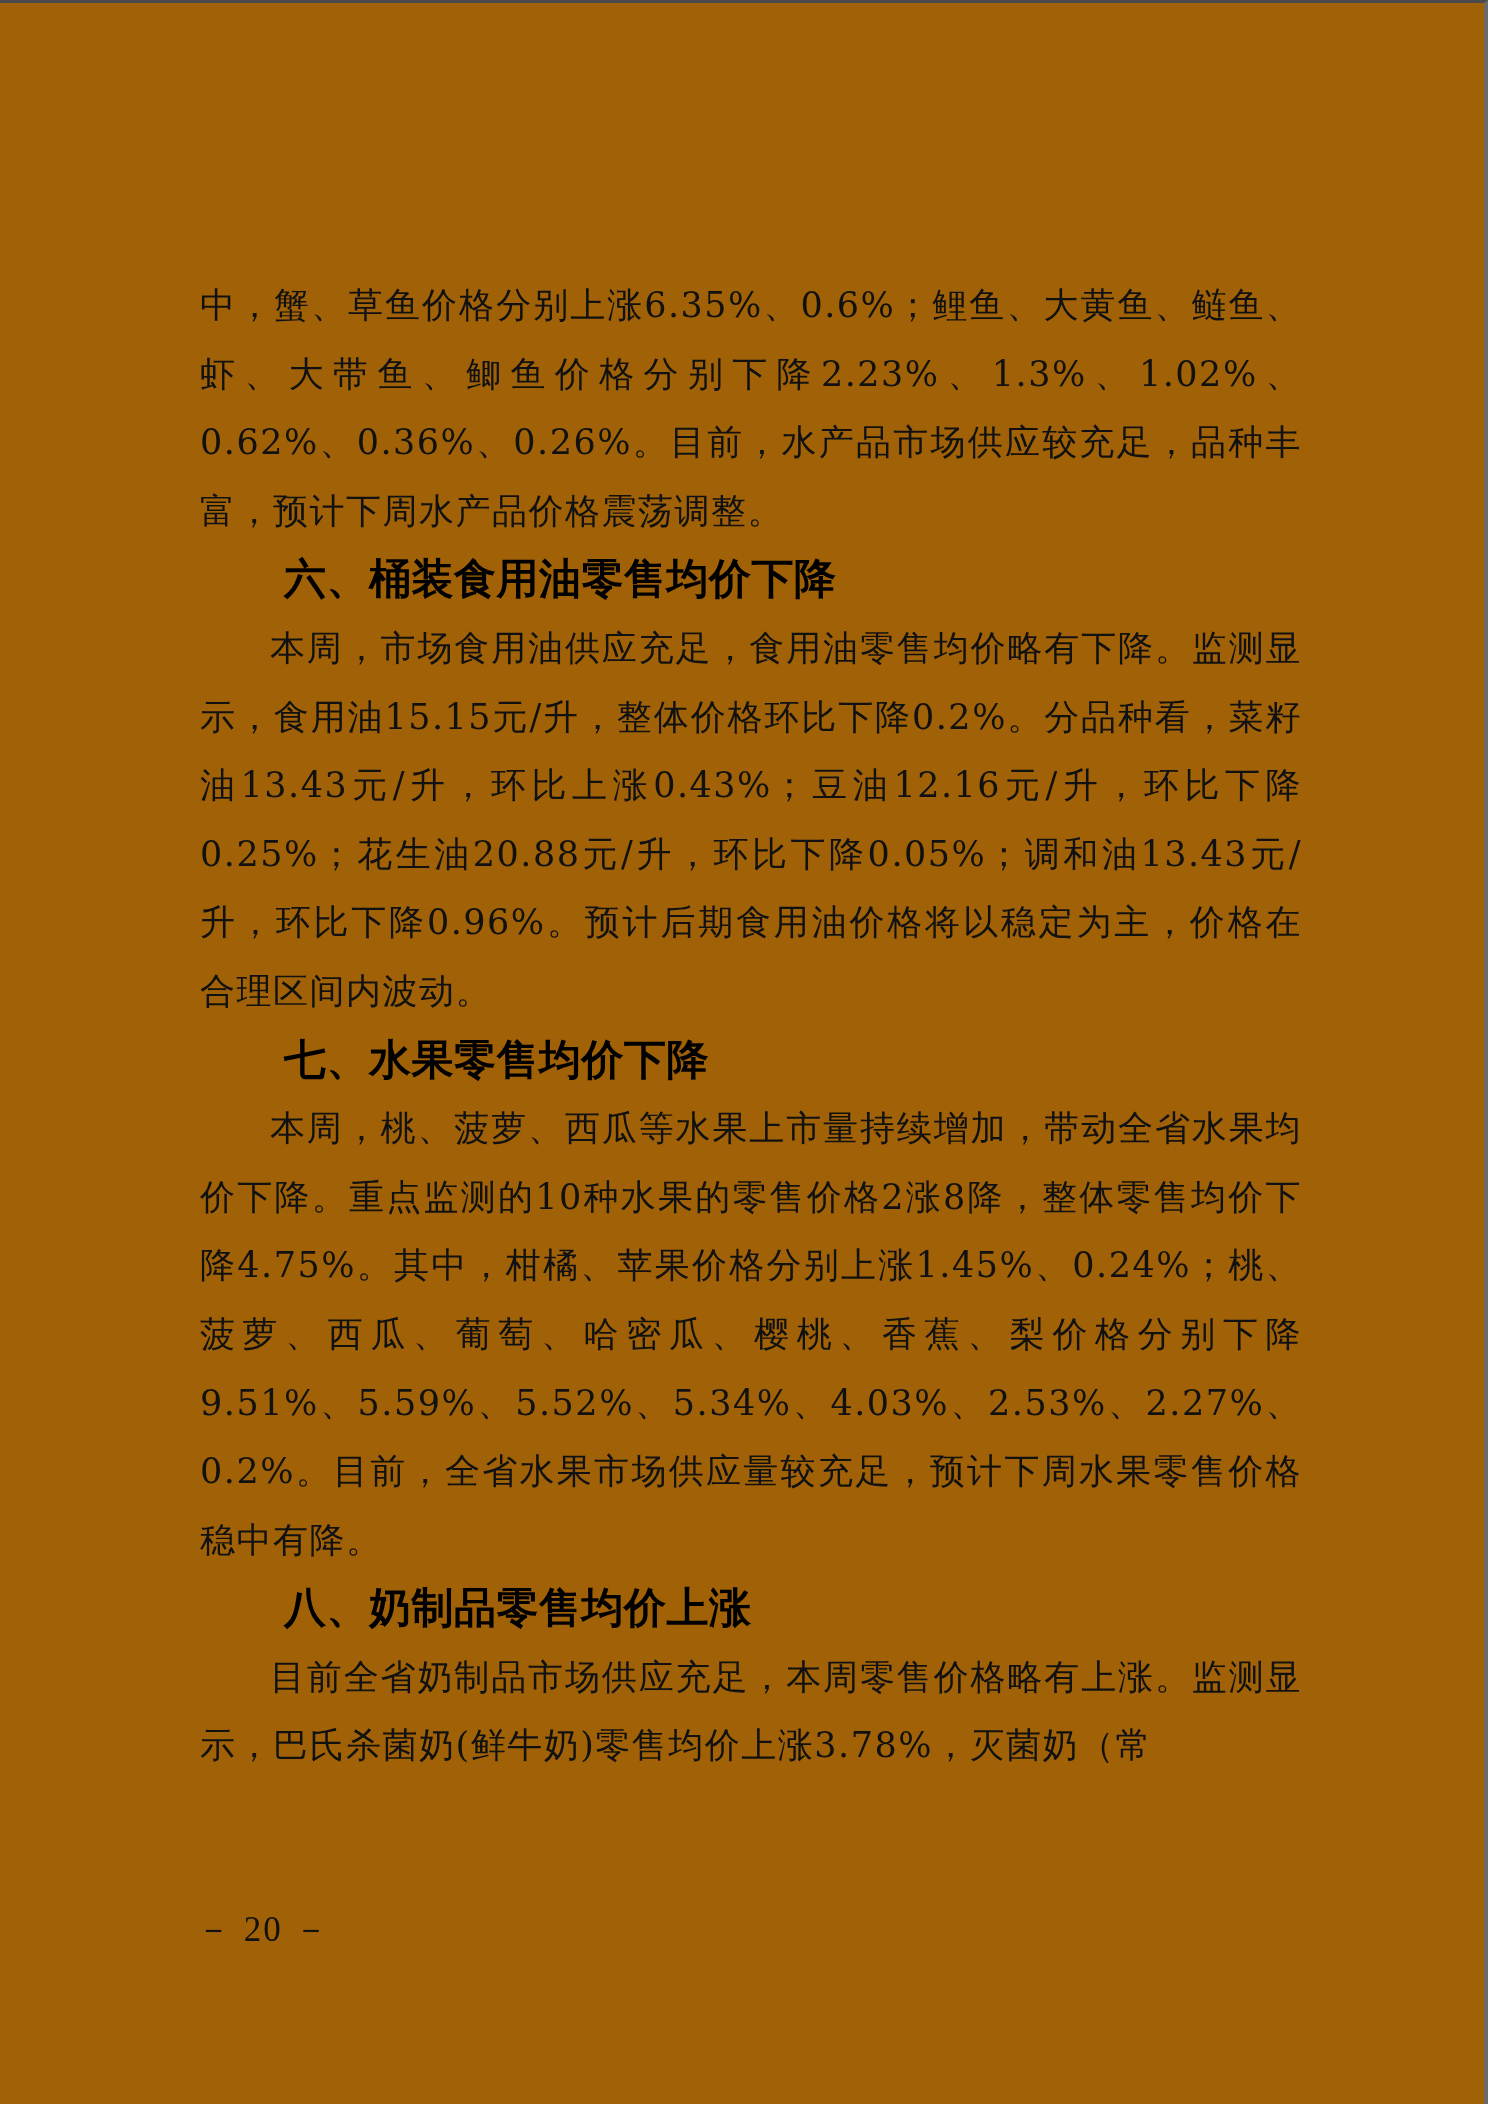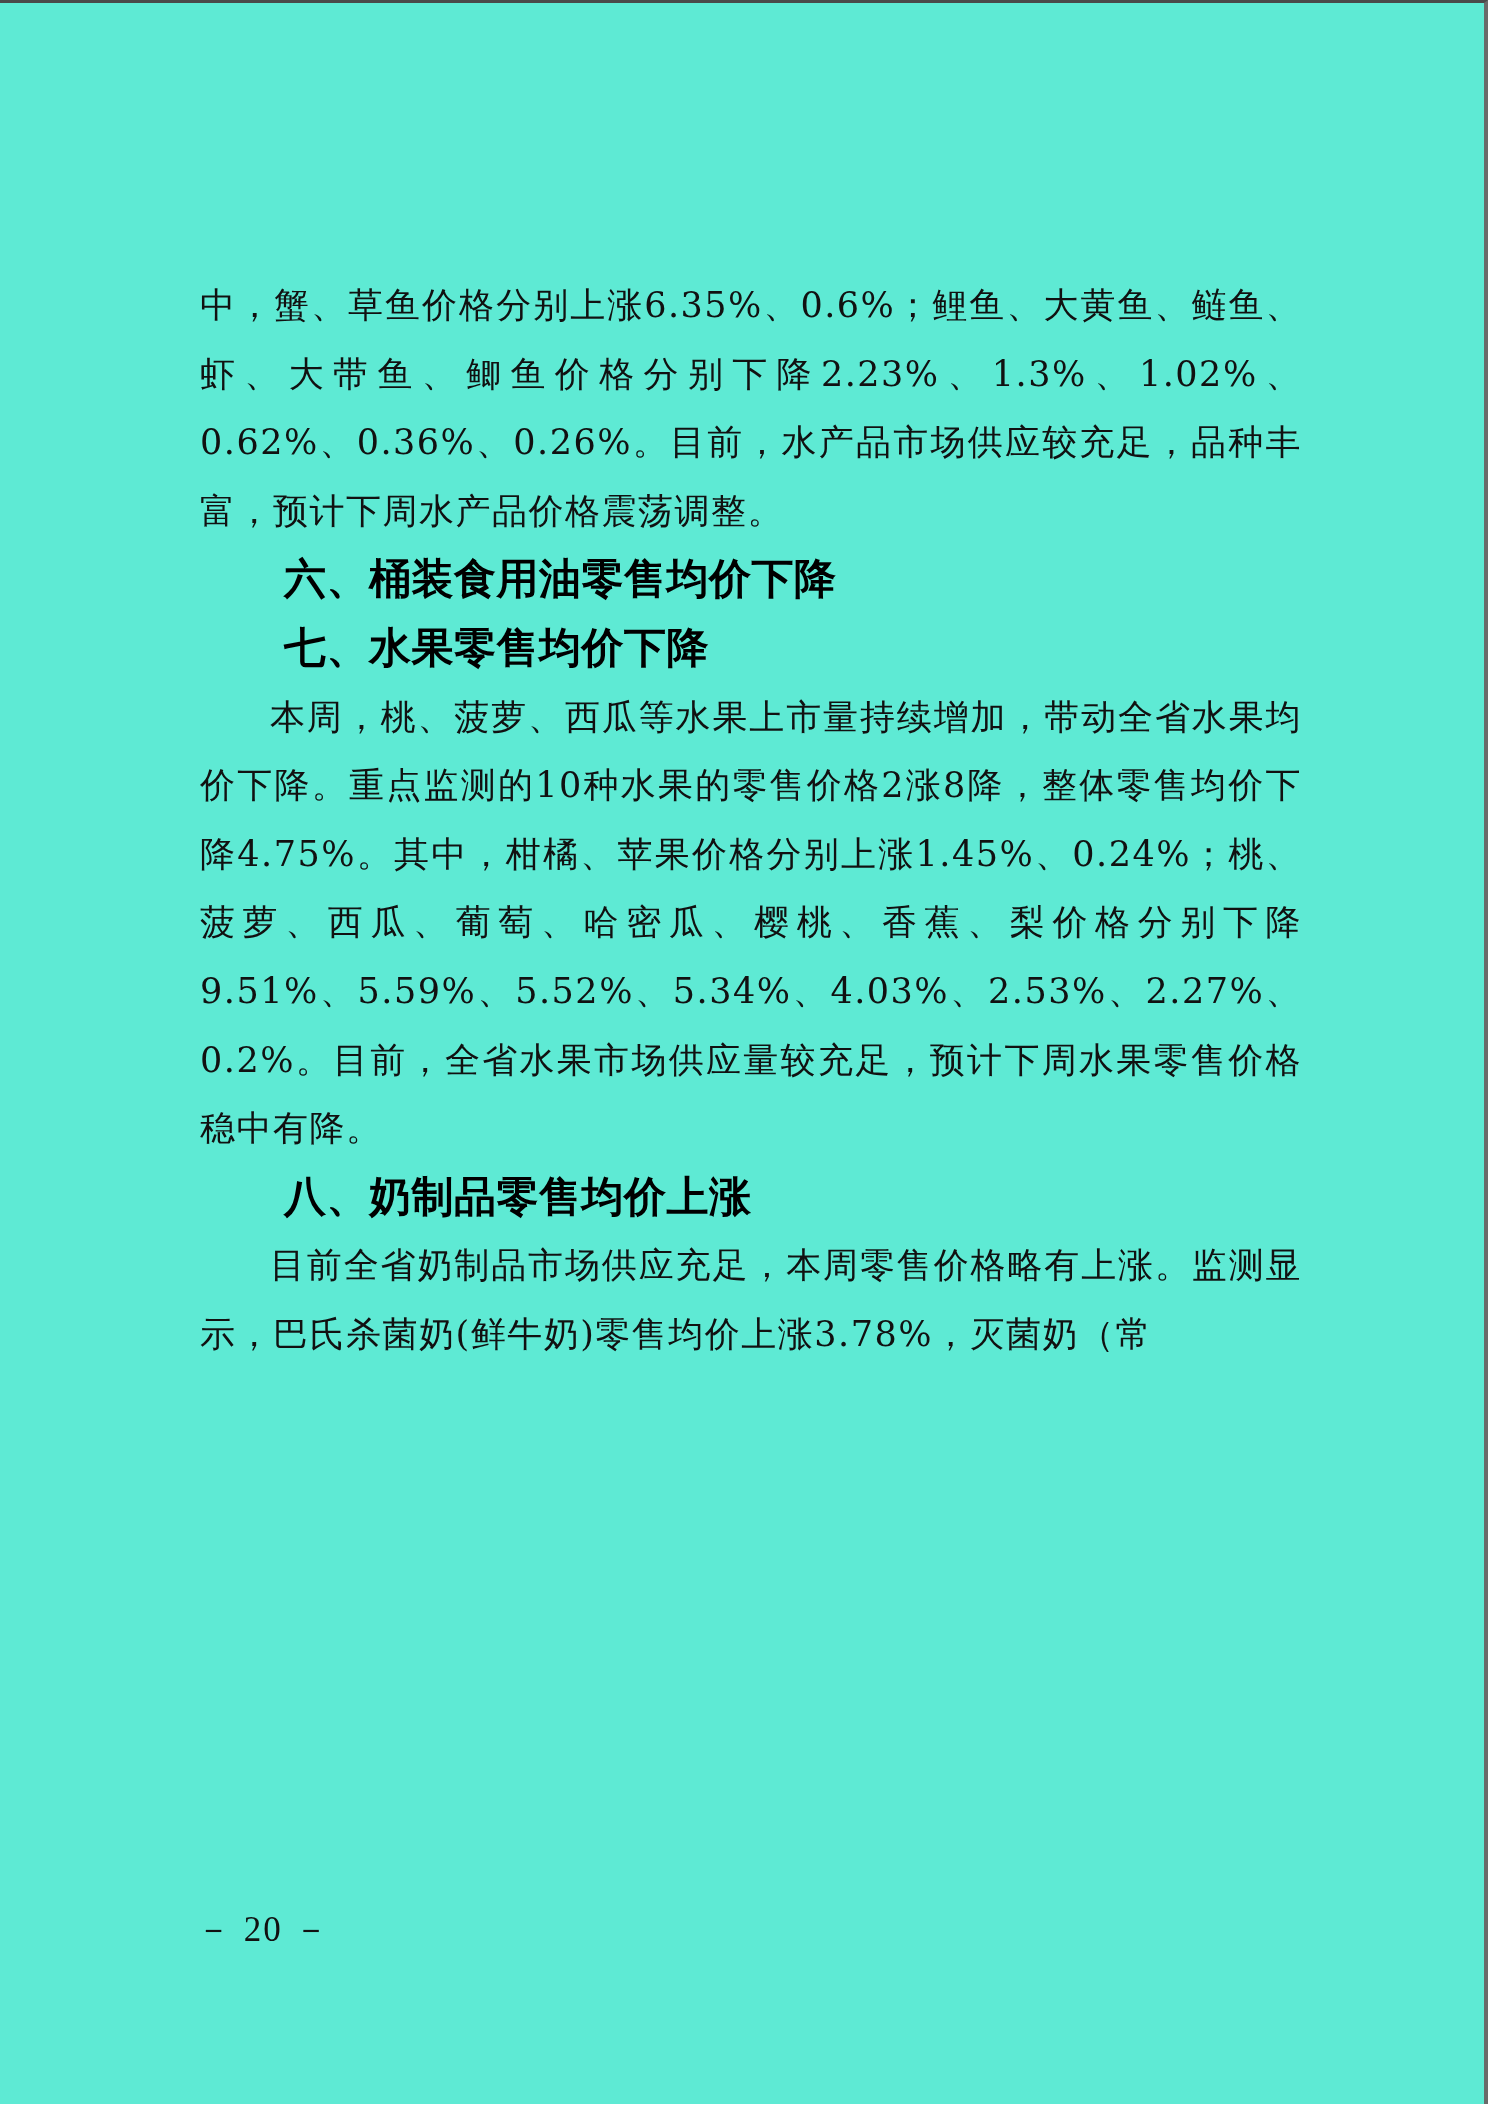--- a/index.html
+++ b/index.html
@@ -1,20 +1,20 @@
 <!DOCTYPE html>
 <html><head>
   <meta charset="utf-8">
   <style>
     html, body { margin: 0; padding: 0; background: #ffffff; }
     body { width: 1488px; height: 2105px; position: relative; overflow: hidden; }
     .page {
       position: absolute; left: 0; top: 0;
       width: 1484px; height: 2101px;
-      background: #5eead4;
+      background: #a16207;
       border-top: 3px solid #4a4a4a;
       border-right: 4px solid #6a6a6a;
     }
     .content {
       position: absolute;
       left: 200px; top: 268px;
       width: 1102px;
       font-family: "DejaVu Serif", "Liberation Serif", serif;
       font-size: 35px;
       line-height: 68.6px;
@@ -46,20 +46,21 @@
     }
   </style>
 </head>
 <body>
 
 <div class="page">
   <div class="content">
     <p class="cont">中，蟹、草鱼价格分别上涨6.35%、0.6%；鲤鱼、大黄鱼、鲢鱼、虾、大带鱼、鲫鱼价格分别下降2.23%、1.3%、1.02%、0.62%、0.36%、0.26%。目前，水产品市场供应较充足，品种丰富，预计下周水产品价格震荡调整。</p>
 
     <h2>六、桶装食用油零售均价下降</h2>
+    <p class="para">本周，市场食用油供应充足，食用油零售均价略有下降。监测显示，食用油15.15元/升，整体价格环比下降0.2%。分品种看，菜籽油13.43元/升，环比上涨0.43%；豆油12.16元/升，环比下降0.25%；花生油20.88元/升，环比下降0.05%；调和油13.43元/升，环比下降0.96%。预计后期食用油价格将以稳定为主，价格在合理区间内波动。</p>
 
     <h2>七、水果零售均价下降</h2>
     <p class="para">本周，桃、菠萝、西瓜等水果上市量持续增加，带动全省水果均价下降。重点监测的10种水果的零售价格2涨8降，整体零售均价下降4.75%。其中，柑橘、苹果价格分别上涨1.45%、0.24%；桃、菠萝、西瓜、葡萄、哈密瓜、樱桃、香蕉、梨价格分别下降9.51%、5.59%、5.52%、5.34%、4.03%、2.53%、2.27%、0.2%。目前，全省水果市场供应量较充足，预计下周水果零售价格稳中有降。</p>
 
     <h2>八、奶制品零售均价上涨</h2>
     <p class="para">目前全省奶制品市场供应充足，本周零售价格略有上涨。监测显示，巴氏杀菌奶(鲜牛奶)零售均价上涨3.78%，灭菌奶（常</p>
   </div>
 
   <div class="page-number">－ 20 －</div>
 </div>

